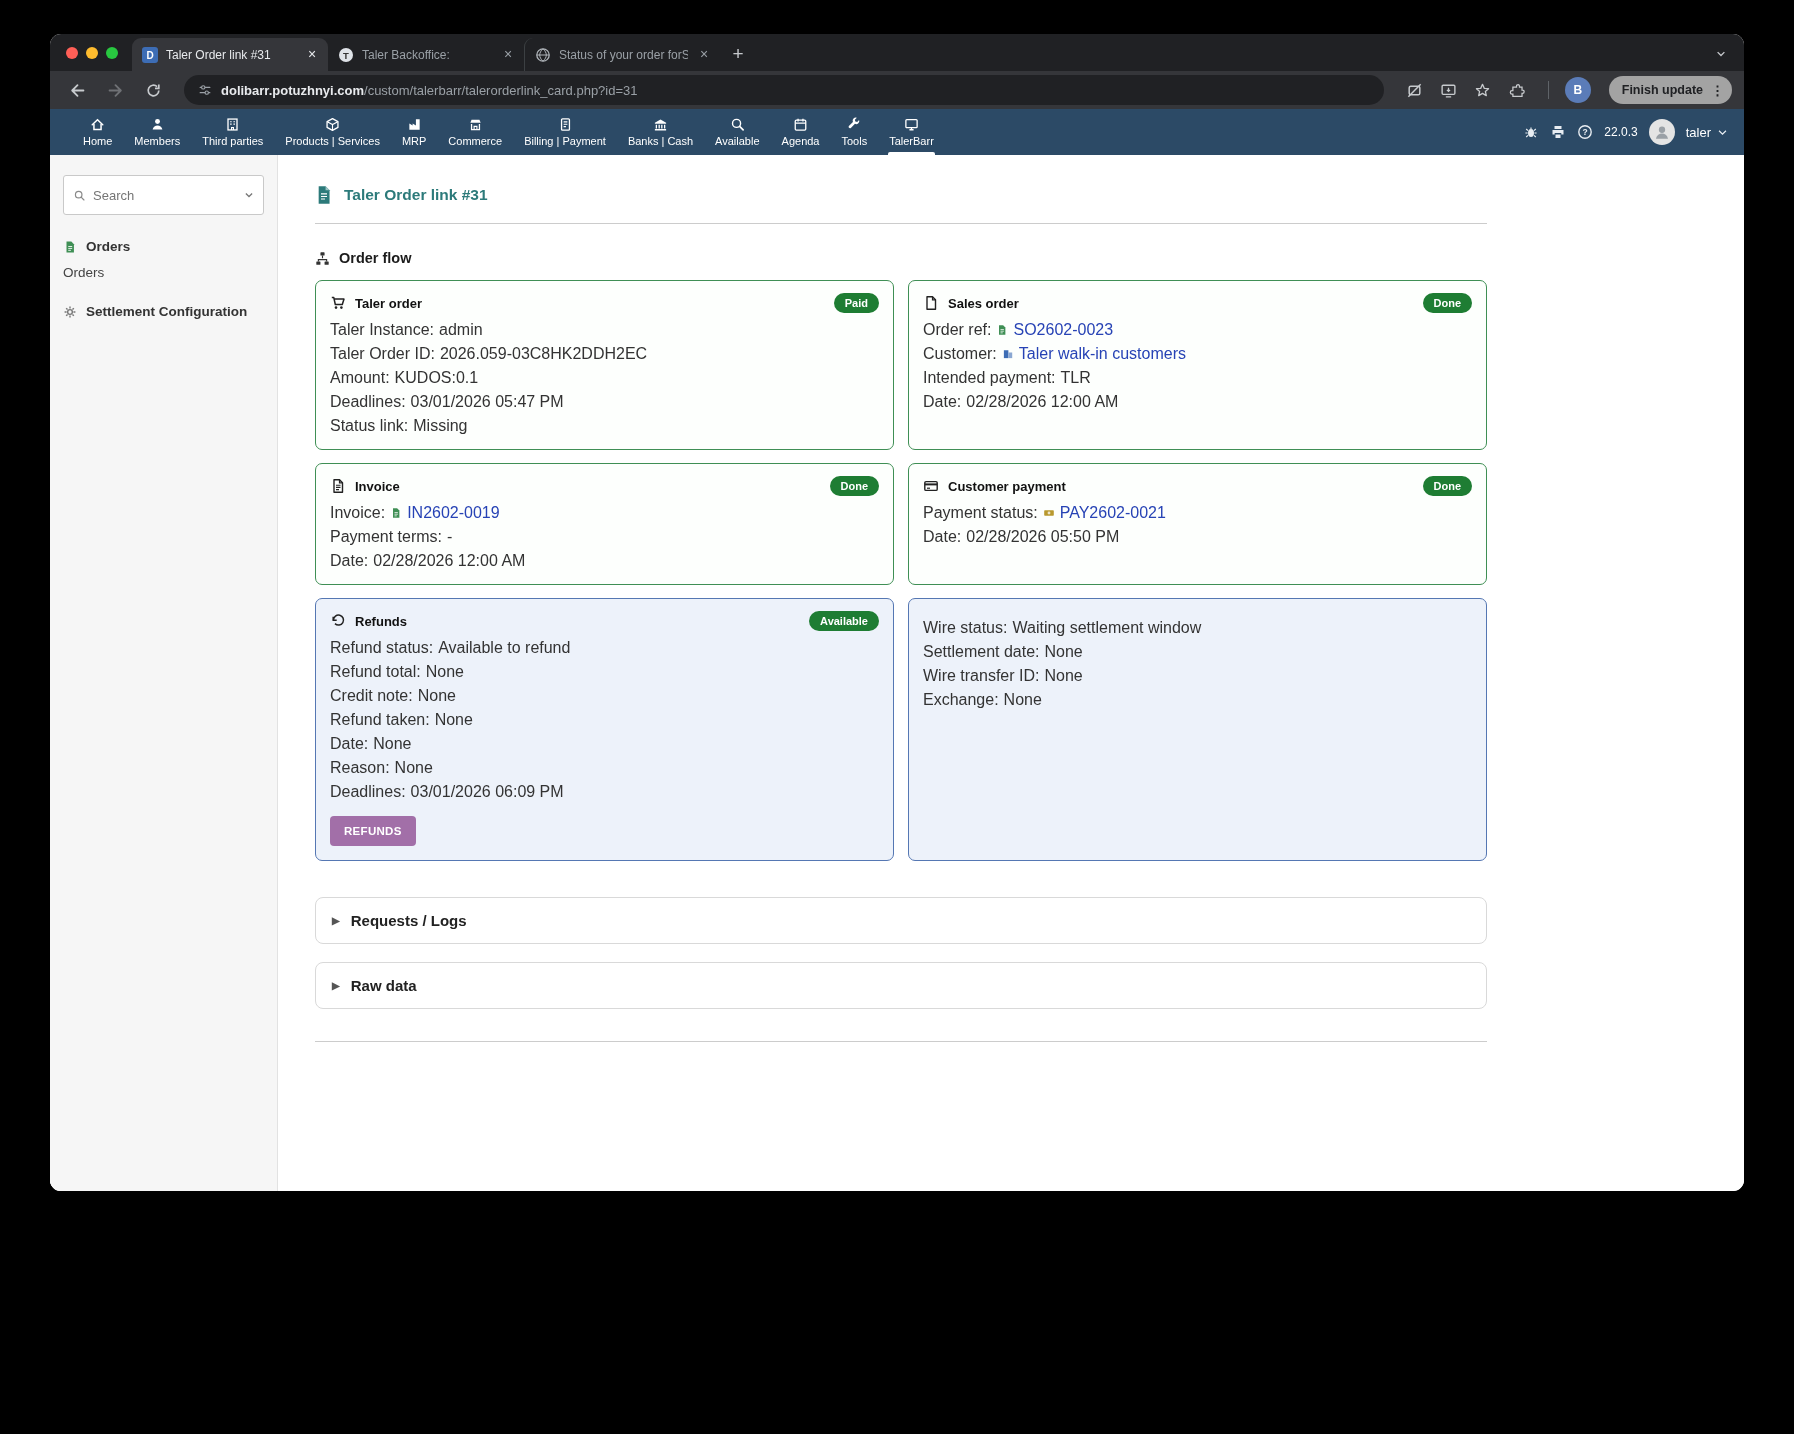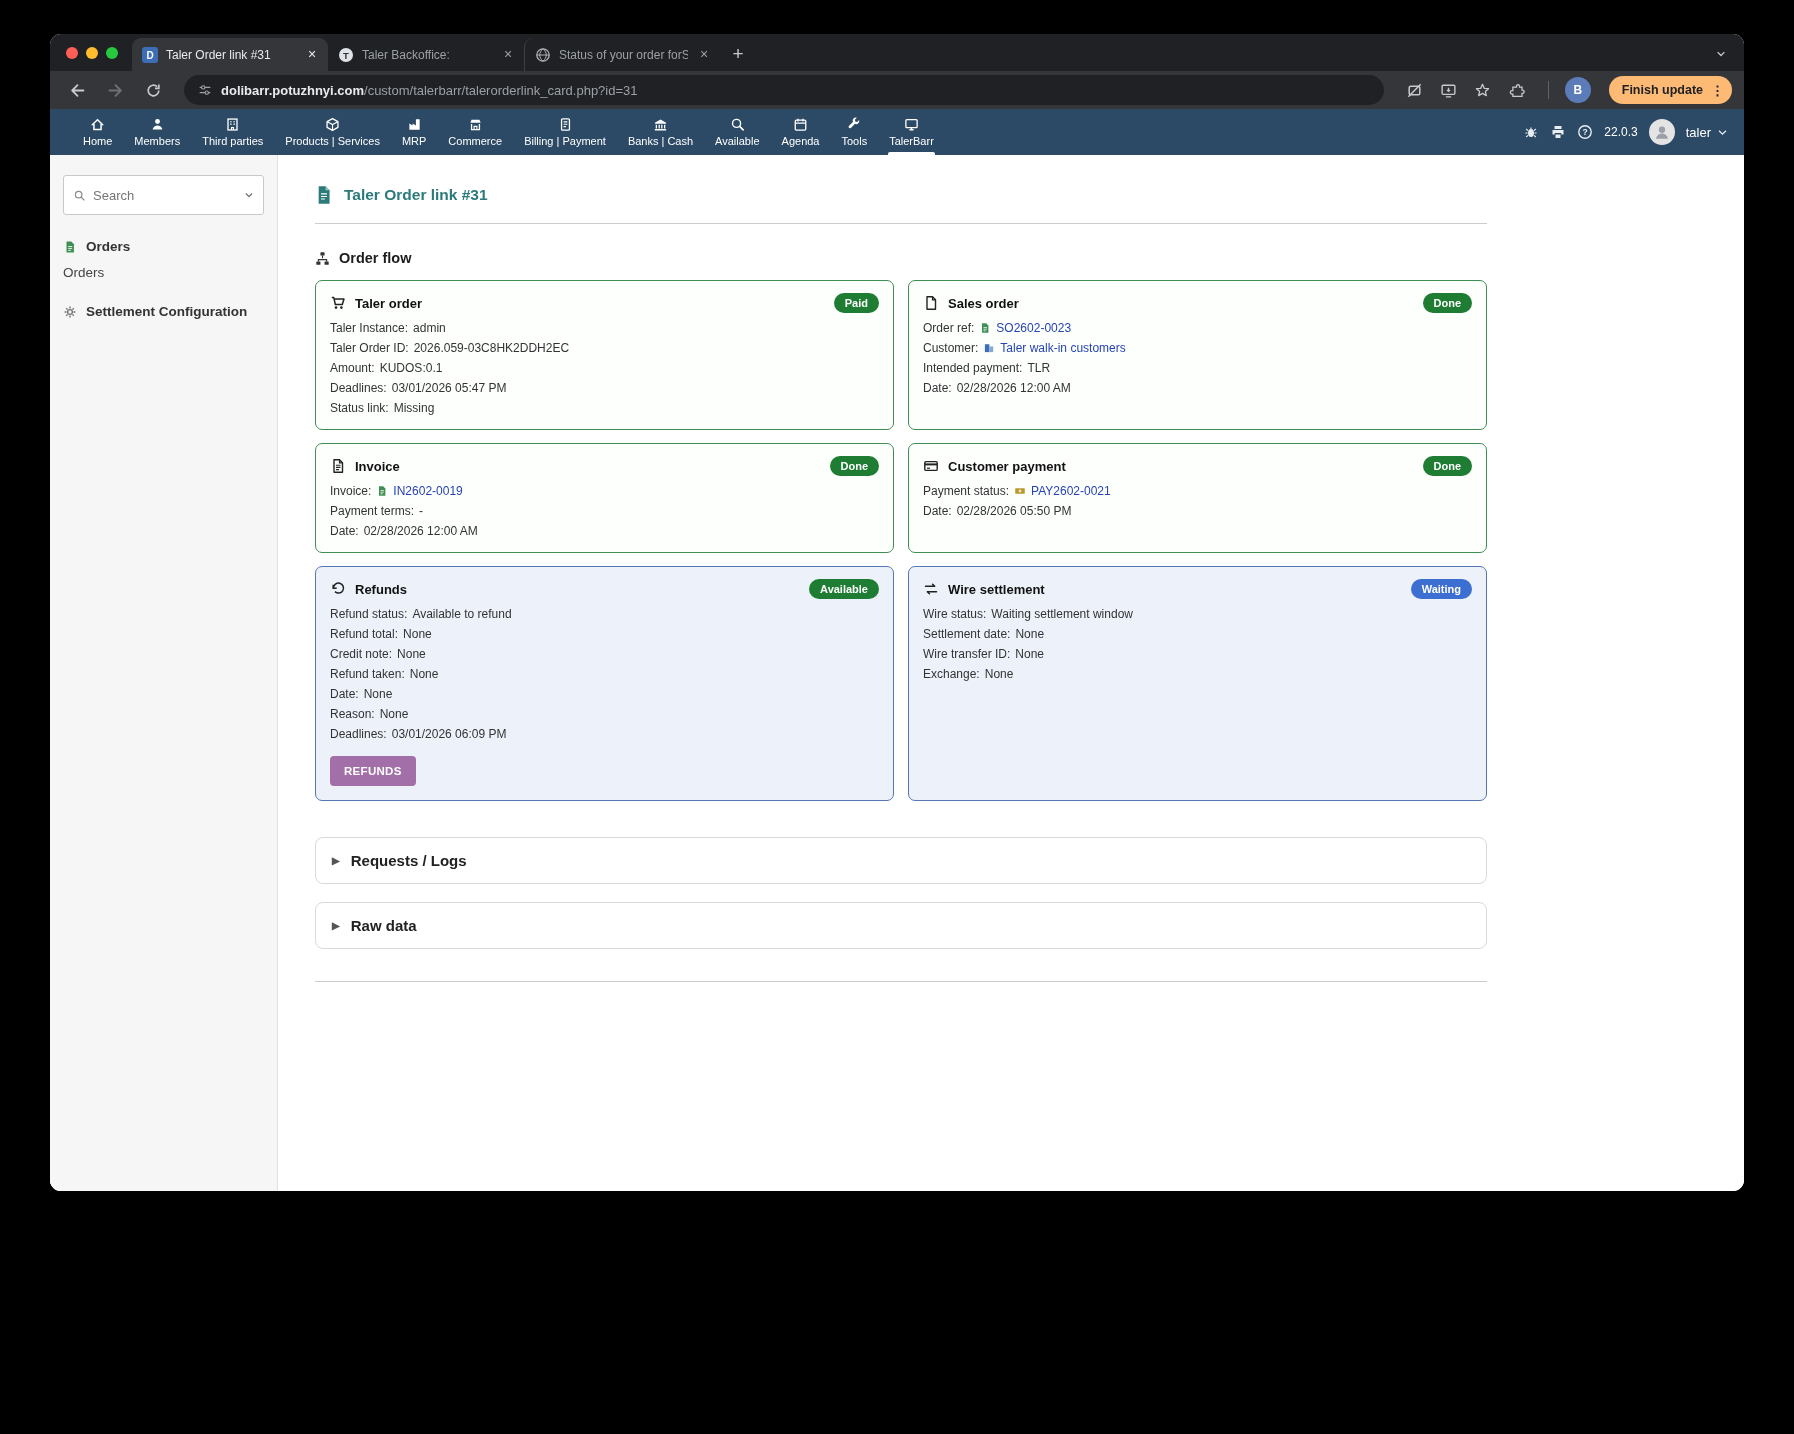--- a/index.html
+++ b/index.html
@@ -34,21 +34,21 @@
   .navbtn.dim { opacity:.4; }
   .mirror svg { transform:scaleX(-1); }
   .urlbar { flex:1; height:30px; background:#202124; border-radius:15px; display:flex; align-items:center;
             padding:0 14px; margin:0 8px; font-size:13px; gap:9px; min-width:0; }
   .urlbar .icn{ width:14px; height:14px; color:#9aa0a6; flex:none; }
   .url-host{ color:#e8eaed; } .url-path{ color:#9aa0a6; white-space:nowrap; overflow:hidden; }
   .tool-icons { display:flex; align-items:center; gap:4px; }
   .sep { width:1px; height:18px; background:#5f6368; margin:0 8px; }
   .profile-chip { width:26px; height:26px; border-radius:50%; background:#5b7cb8; color:#fff; font-size:12px; font-weight:bold;
                   display:grid; place-items:center; margin-right:10px; }
-  .update-pill { display:flex; align-items:center; gap:8px; background:#fdba74; color:#202124; border-radius:14px;
+  .update-pill { display:flex; align-items:center; gap:8px; background:#a3a3a3; color:#202124; border-radius:14px;
                  height:28px; padding:0 8px 0 13px; font-size:12.5px; font-weight:bold; flex:none; }
   .update-pill .dots { font-size:13px; }
 
   
   .dnav { height:46px; background:#2c4a66; display:flex; align-items:stretch; color:#fff; padding:0 16px 0 22px; flex:none; }
   .dnav-items { display:flex; align-items:stretch; }
   .dnav-item { display:flex; flex-direction:column; align-items:center; justify-content:center; gap:3px;
                padding:0 11px; font-size:11px; position:relative; white-space:nowrap; }
   .dnav-item .icn { width:15px; height:15px; }
   .dnav-item.active::after { content:''; position:absolute; bottom:0; left:10px; right:10px; height:3px;
@@ -85,21 +85,21 @@
   .card { border-radius:7px; padding:12px 14px 14px; }
   .card.green { border:1.5px solid #3f8f55; background:#fdfffd; }
   .card.blue  { border:1.5px solid #5577b3; background:#edf2fa; }
   .chead { display:flex; align-items:center; justify-content:space-between; }
   .ctw { display:flex; align-items:center; gap:9px; }
   .ctw .cicon { width:16px; height:16px; color:#222; }
   .ctitle { font-weight:bold; font-size:13px; color:#111; }
   .badge { color:#fff; font-size:11px; font-weight:bold; padding:4px 11px; border-radius:12px; }
   .badge.green{ background:#1e7d33; } .badge.blue{ background:#3d6ed2; }
   .cbody { margin-top:8px; }
-  .frow { font-size:12px; color:#333; margin-top:6px; display:flex; align-items:center; gap:5px; }
+  .frow { font-size:16px; color:#333; margin-top:6px; display:flex; align-items:center; gap:5px; }
   .frow .ficon { width:12px; height:12px; }
   .flink { color:#2743b5; text-decoration:none; }
   .refunds-btn { margin-top:15px; background:#a26fa8; color:#fff; font-weight:bold; font-size:11.5px; border:none;
                  border-radius:4px; padding:9px 14px; letter-spacing:.3px; font-family:inherit; }
 
   .collapse-row { width:1172px; border:1px solid #d9d9d9; border-radius:8px; padding:14px 16px; margin-top:18px;
                   display:flex; align-items:center; gap:11px; font-weight:bold; font-size:15px; color:#222; }
   .collapse-row:first-of-type { margin-top:36px; }
   .collapse-row .tri { color:#555; font-size:10px; }
   hr.bottomhr { width:1172px; margin-top:32px; border:none; border-top:1px solid #ccc; }
@@ -638,31 +638,20 @@
                 <div class="frow">
                   <span class="flabel">Reason:</span>
                   <span class="fval">None</span>
                 </div>
                 <div class="frow">
                   <span class="flabel">Deadlines:</span>
                   <span class="fval">03/01/2026 06:09 PM</span>
                 </div>
               </div><button class="refunds-btn">REFUNDS</button></div>
             <div class="card blue">
-              <div class="chead">
-                <span class="ctw">
-                  <span class="icn cicon ">
-                    <svg viewBox="0 0 16 16">
-                      <path d="M2.5 5.3h9.2L9.6 3.2M13.5 10.7H4.3l2.1 2.1" fill="none" stroke="currentColor" stroke-width="1.5" stroke-linecap="round" stroke-linejoin="round"></path>
-                    </svg>
-                  </span>
-                  <span class="ctitle">Wire settlement</span>
-                </span>
-                <span class="badge blue">Waiting</span>
-              </div>
               <div class="cbody">
                 <div class="frow">
                   <span class="flabel">Wire status:</span>
                   <span class="fval">Waiting settlement window</span>
                 </div>
                 <div class="frow">
                   <span class="flabel">Settlement date:</span>
                   <span class="fval">None</span>
                 </div>
                 <div class="frow">

